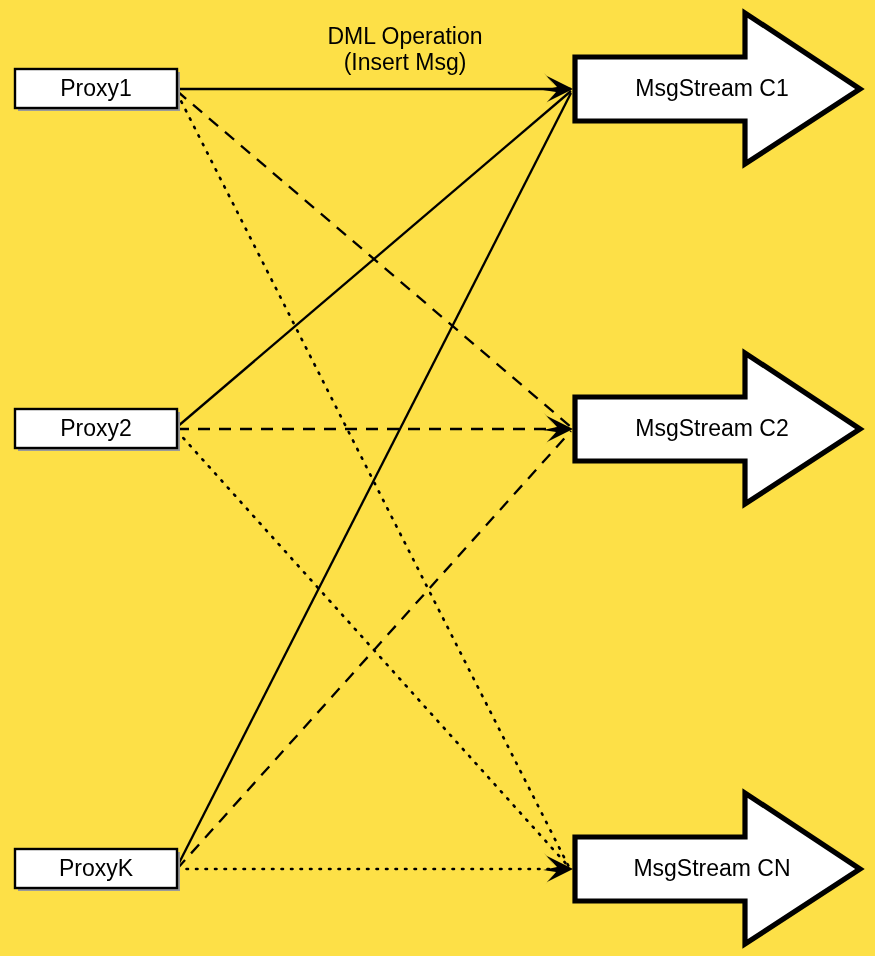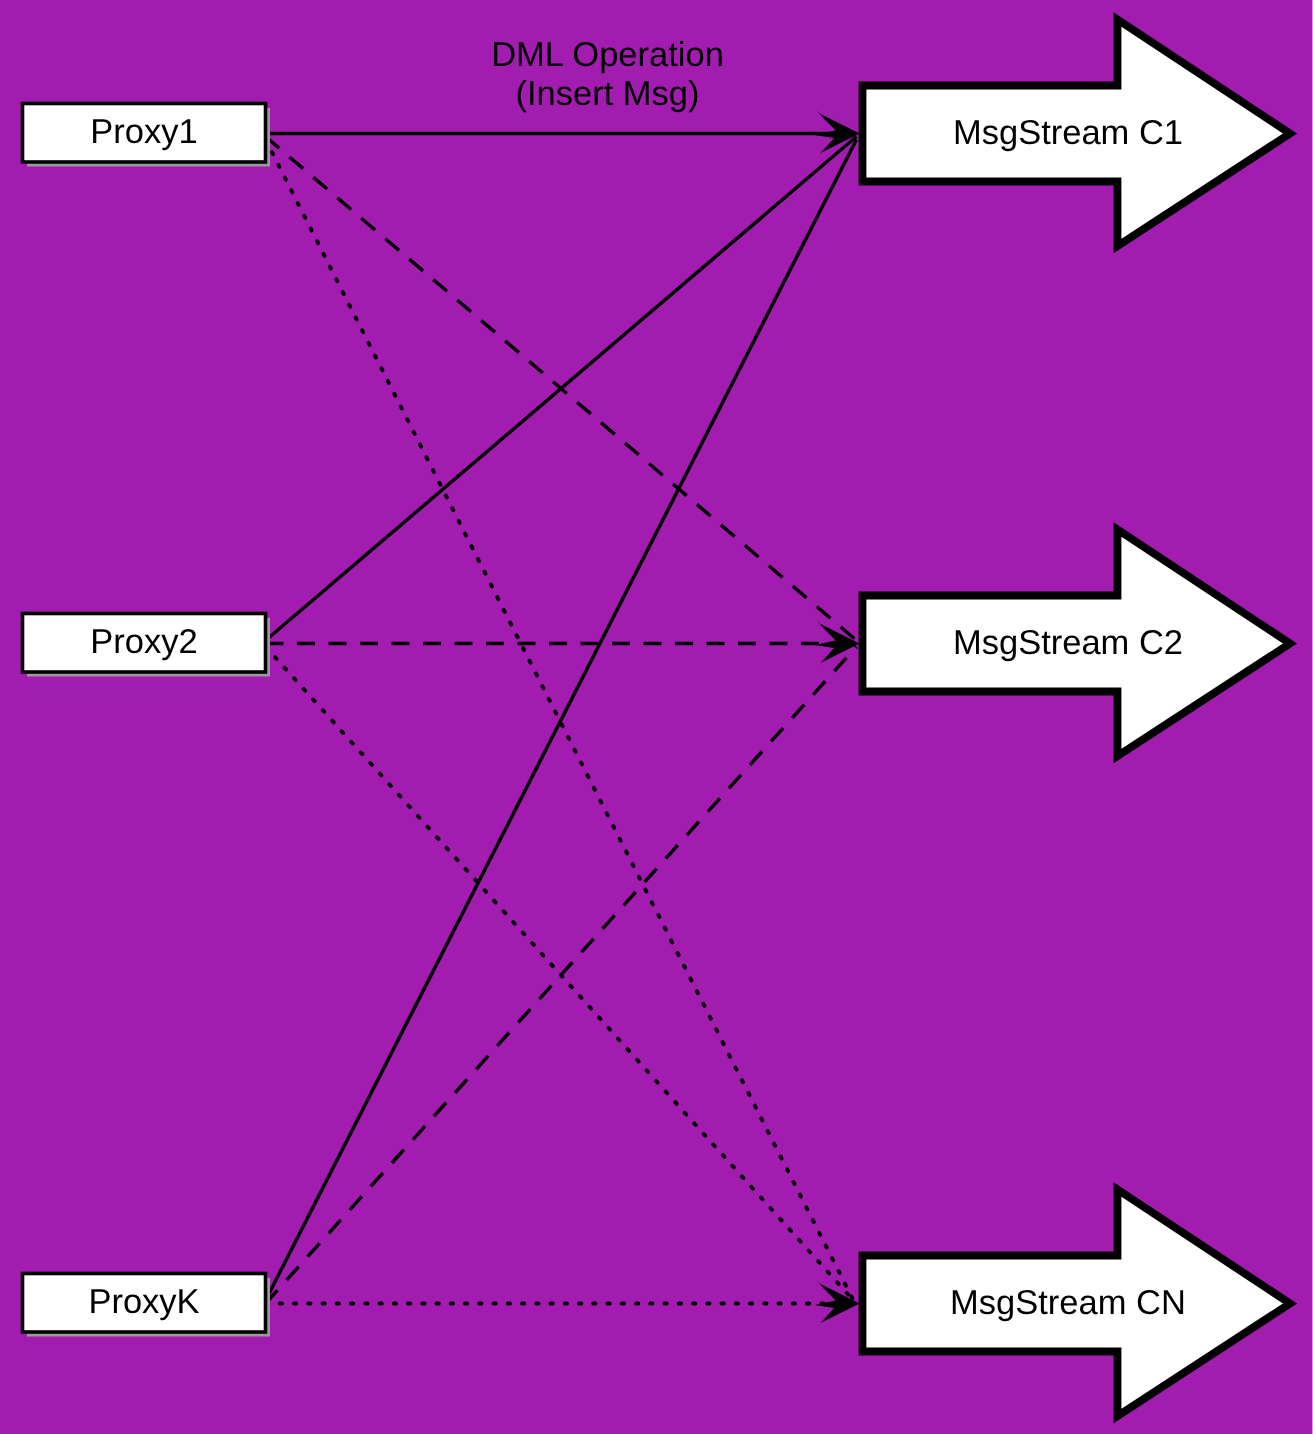--- a/index.html
+++ b/index.html
@@ -10,21 +10,21 @@
   body {
     width: 875px;
     height: 956px;
     font-family: "Liberation Sans", sans-serif;
     overflow: hidden;
   }
   #diagram-root {
     position: relative;
     width: 875px;
     height: 956px;
-    background: #a21caf;
+    background: #fde047;
   }
   svg.canvas {
     position: absolute;
     top: 0;
     left: 0;
     width: 875px;
     height: 956px;
   }
   .proxy-label,
   .stream-label,

